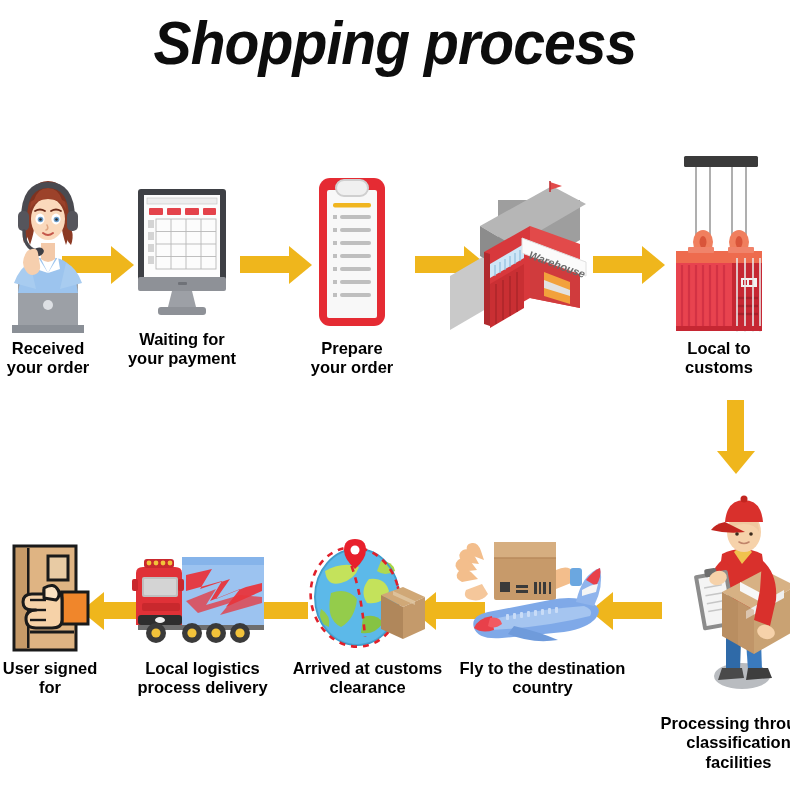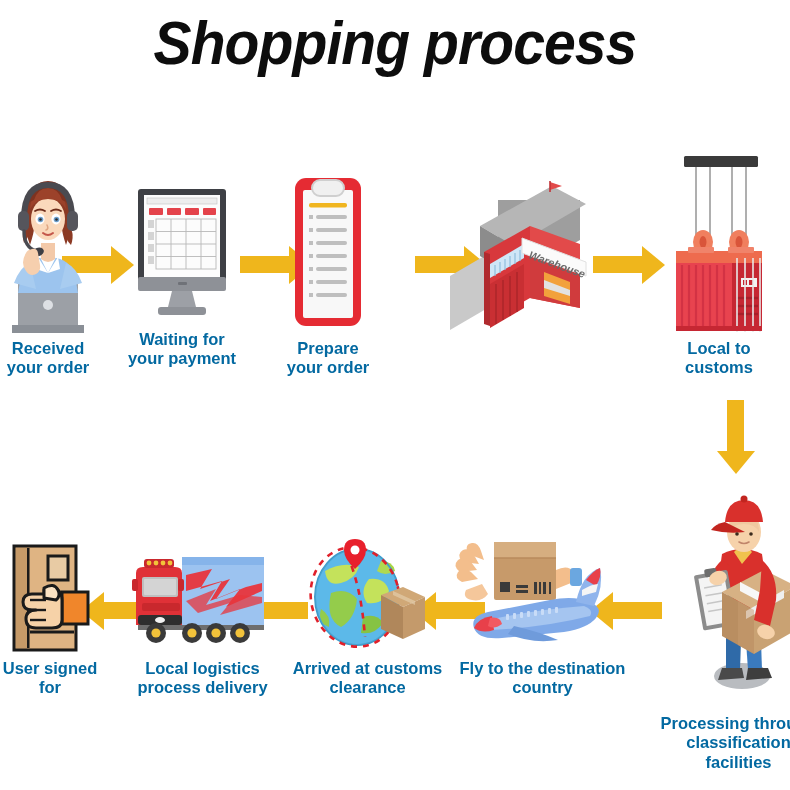--- a/index.html
+++ b/index.html
@@ -39,21 +39,21 @@
   }
   .step .art {
     position: relative;
     margin: 0 auto;
   }
   .step .caption {
     font-family: "Liberation Sans", "DejaVu Sans", sans-serif;
     font-weight: 700;
     font-size: 16.5px;
     line-height: 1.18;
-    color: #0369a1;
+    color: #000000;
     white-space: pre-line;
     margin-top: 4px;
   }
 
   
   .arrow-right, .arrow-left, .arrow-down {
     position: absolute;
     background: #EFB61C;
   }
   .arrow-right {
@@ -203,21 +203,21 @@
       <rect x="54" y="101" width="9" height="3" rx="1" fill="#6F7278"></rect>
 
       <path d="M48 110 h20 l4 16 h-28 z" fill="#9DA0A6"></path>
       <rect x="34" y="126" width="48" height="8" rx="3" fill="#8E9197"></rect>
     </svg>
   </div>
   <div class="caption">Waiting for
 your payment</div>
 </div>
 
-<div class="step" style="left:276px; top:170px; width:104px;">
+<div class="step" style="left:300px; top:170px; width:104px;">
   <div class="art" style="width:104px; height:165px;">
     <svg viewBox="0 0 104 165" width="104" height="165">
 
       <rect x="19" y="8" width="66" height="148" rx="11" fill="#E52B33"></rect>
 
       <rect x="27" y="20" width="50" height="128" rx="2" fill="#F8F8F8"></rect>
 
       <rect x="36" y="10" width="32" height="16" rx="8" fill="#F0F0F0" stroke="#CFCFCF" stroke-width="2"></rect>
 
       <rect x="33" y="33" width="38" height="4.5" rx="2" fill="#F0B51F"></rect>

